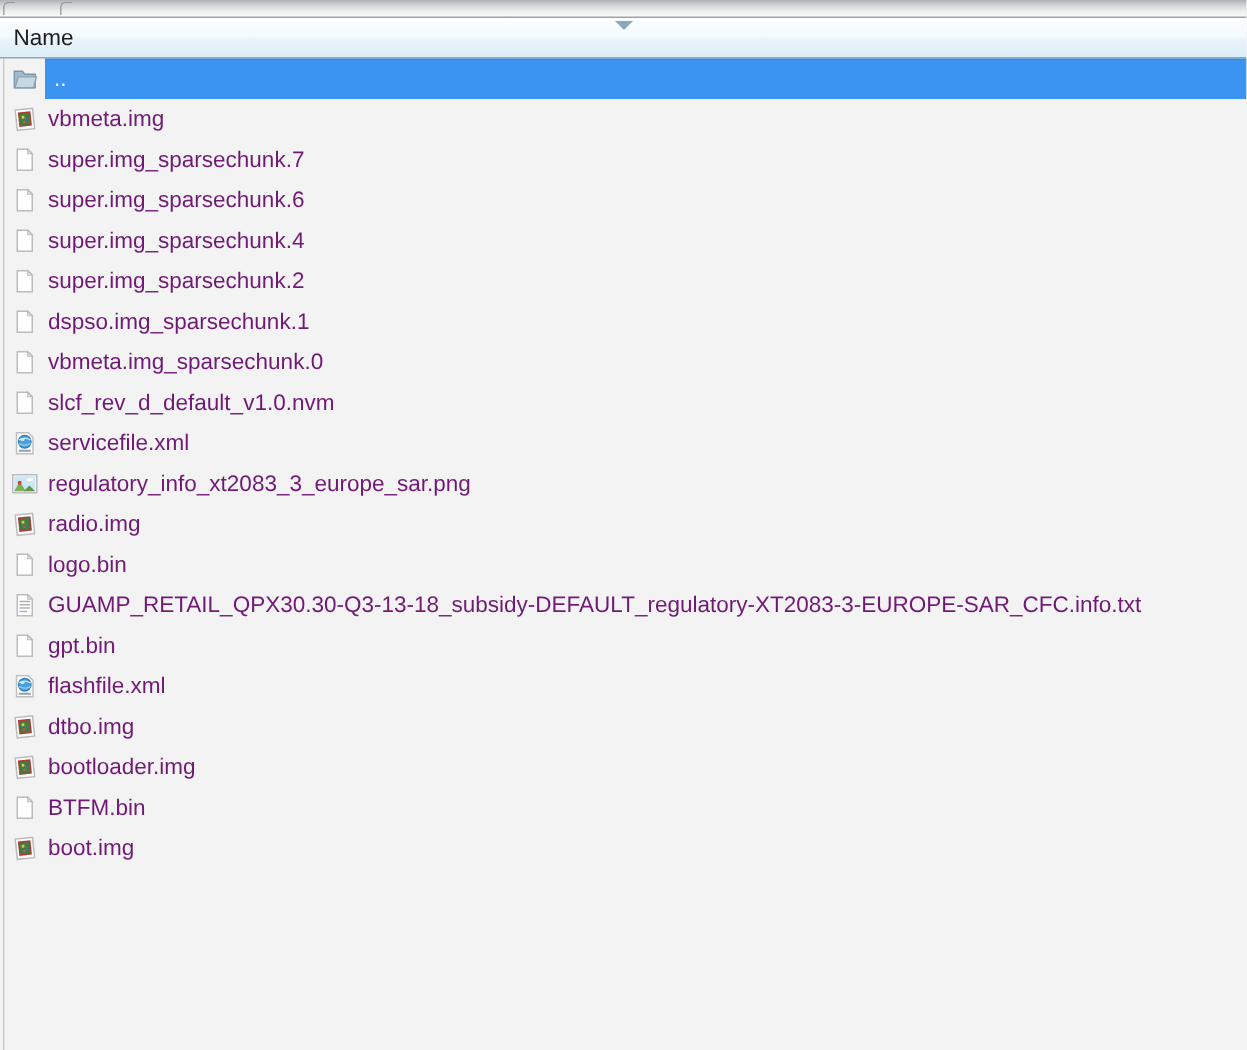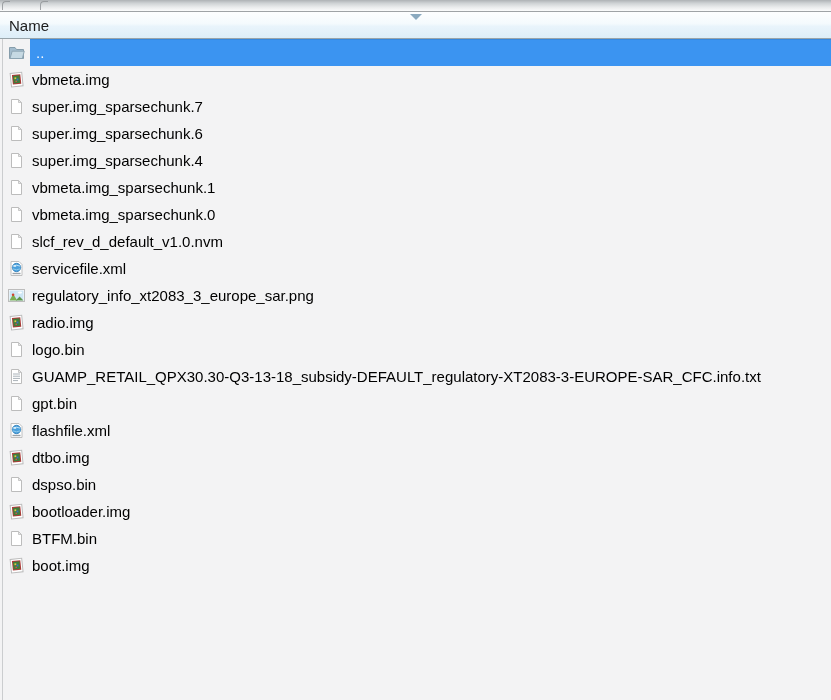--- a/index.html
+++ b/index.html
@@ -53,21 +53,21 @@
   }
   .row .icon{
     width:19px;height:19px;margin-left:7px;flex:0 0 auto;
   }
   .row .icon svg{width:19px;height:19px;display:block;}
   .row .hl{
     flex:1 1 auto;height:100%;display:flex;align-items:center;
     margin-left:4px;min-width:0;
   }
   .row .label{
-    font-size:15px;color:#000000;white-space:nowrap;padding-left:2px;
+    font-size:15px;color:#701a75;white-space:nowrap;padding-left:2px;
   }
   .row.selected .hl{
     background:#3b94f1;
     box-shadow:inset 0 1px 0 rgba(0,0,0,0.08);
   }
   .row.selected .label{color:#f6fafe;padding-left:6px;}
 </style>
 </head>
 <body>
 
@@ -145,21 +145,32 @@
     </span>
   </div>
       <div class="row">
     <span class="icon">
           <svg class="ic-blank" viewBox="0 0 19 19" xmlns="http://www.w3.org/2000/svg">
     <path d="M4.5 2.5 L11.5 2.5 L14.5 5.5 L14.5 16.5 L4.5 16.5 Z" fill="#ffffff" stroke="#bcbcbc" stroke-width="1"></path>
     <path d="M11.5 2.5 L11.5 5.5 L14.5 5.5 Z" fill="#e9e9e9" stroke="#bcbcbc" stroke-width="0.8"></path>
   </svg>
         </span>
     <span class="hl">
-      <span class="label">vbmeta.img_sparsechunk.1</span>
+      <span class="label">super.img_sparsechunk.2</span>
+    </span>
+  </div>
+      <div class="row">
+    <span class="icon">
+          <svg class="ic-blank" viewBox="0 0 19 19" xmlns="http://www.w3.org/2000/svg">
+    <path d="M4.5 2.5 L11.5 2.5 L14.5 5.5 L14.5 16.5 L4.5 16.5 Z" fill="#ffffff" stroke="#bcbcbc" stroke-width="1"></path>
+    <path d="M11.5 2.5 L11.5 5.5 L14.5 5.5 Z" fill="#e9e9e9" stroke="#bcbcbc" stroke-width="0.8"></path>
+  </svg>
+        </span>
+    <span class="hl">
+      <span class="label">dspso.img_sparsechunk.1</span>
     </span>
   </div>
       <div class="row">
     <span class="icon">
           <svg class="ic-blank" viewBox="0 0 19 19" xmlns="http://www.w3.org/2000/svg">
     <path d="M4.5 2.5 L11.5 2.5 L14.5 5.5 L14.5 16.5 L4.5 16.5 Z" fill="#ffffff" stroke="#bcbcbc" stroke-width="1"></path>
     <path d="M11.5 2.5 L11.5 5.5 L14.5 5.5 Z" fill="#e9e9e9" stroke="#bcbcbc" stroke-width="0.8"></path>
   </svg>
         </span>
     <span class="hl">
@@ -290,31 +301,20 @@
       <rect x="8.2" y="10.6" width="1.6" height="1.4" fill="#c9574f"></rect>
     </g>
   </svg>
         </span>
     <span class="hl">
       <span class="label">dtbo.img</span>
     </span>
   </div>
       <div class="row">
     <span class="icon">
-          <svg class="ic-blank" viewBox="0 0 19 19" xmlns="http://www.w3.org/2000/svg">
-    <path d="M4.5 2.5 L11.5 2.5 L14.5 5.5 L14.5 16.5 L4.5 16.5 Z" fill="#ffffff" stroke="#bcbcbc" stroke-width="1"></path>
-    <path d="M11.5 2.5 L11.5 5.5 L14.5 5.5 Z" fill="#e9e9e9" stroke="#bcbcbc" stroke-width="0.8"></path>
-  </svg>
-        </span>
-    <span class="hl">
-      <span class="label">dspso.bin</span>
-    </span>
-  </div>
-      <div class="row">
-    <span class="icon">
           <svg class="ic-img" viewBox="0 0 19 19" xmlns="http://www.w3.org/2000/svg">
     <g transform="rotate(-6 9.5 9.5)">
       <rect x="3.8" y="2.8" width="11.6" height="13.6" fill="#ffffff" stroke="#bcbcbc" stroke-width="1"></rect>
       <rect x="5.4" y="4.6" width="8.4" height="9.6" fill="#b03a3a"></rect>
       <rect x="6.3" y="5.6" width="6.6" height="7.6" fill="#3f7e3b"></rect>
       <rect x="7.6" y="7.2" width="1.8" height="1.8" fill="#e4c93f"></rect>
       <rect x="9.6" y="8.6" width="1.8" height="1.8" fill="#3f6fc2"></rect>
       <rect x="8.2" y="10.6" width="1.6" height="1.4" fill="#c9574f"></rect>
     </g>
   </svg>

